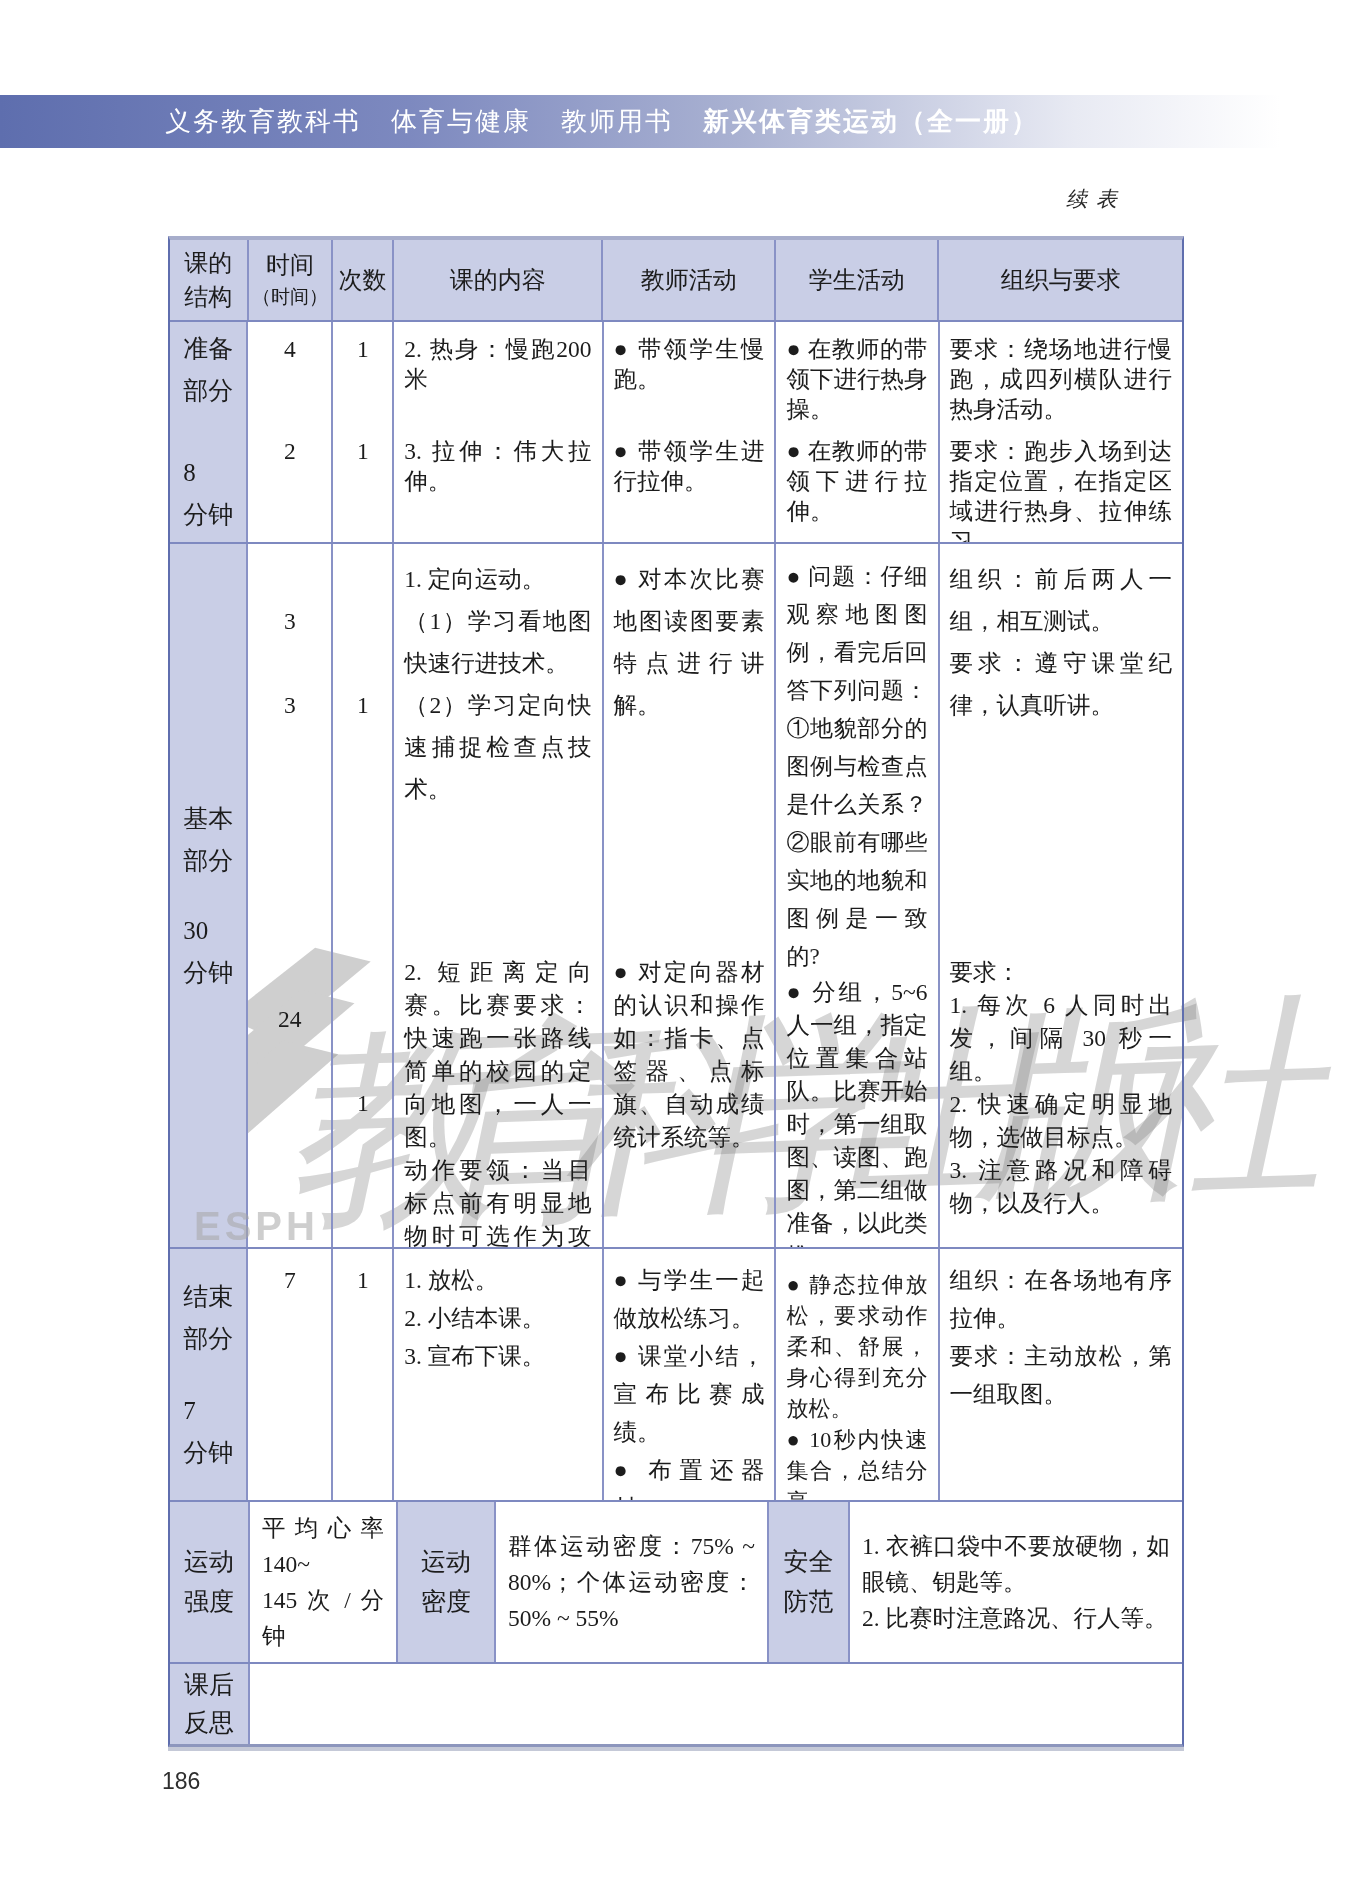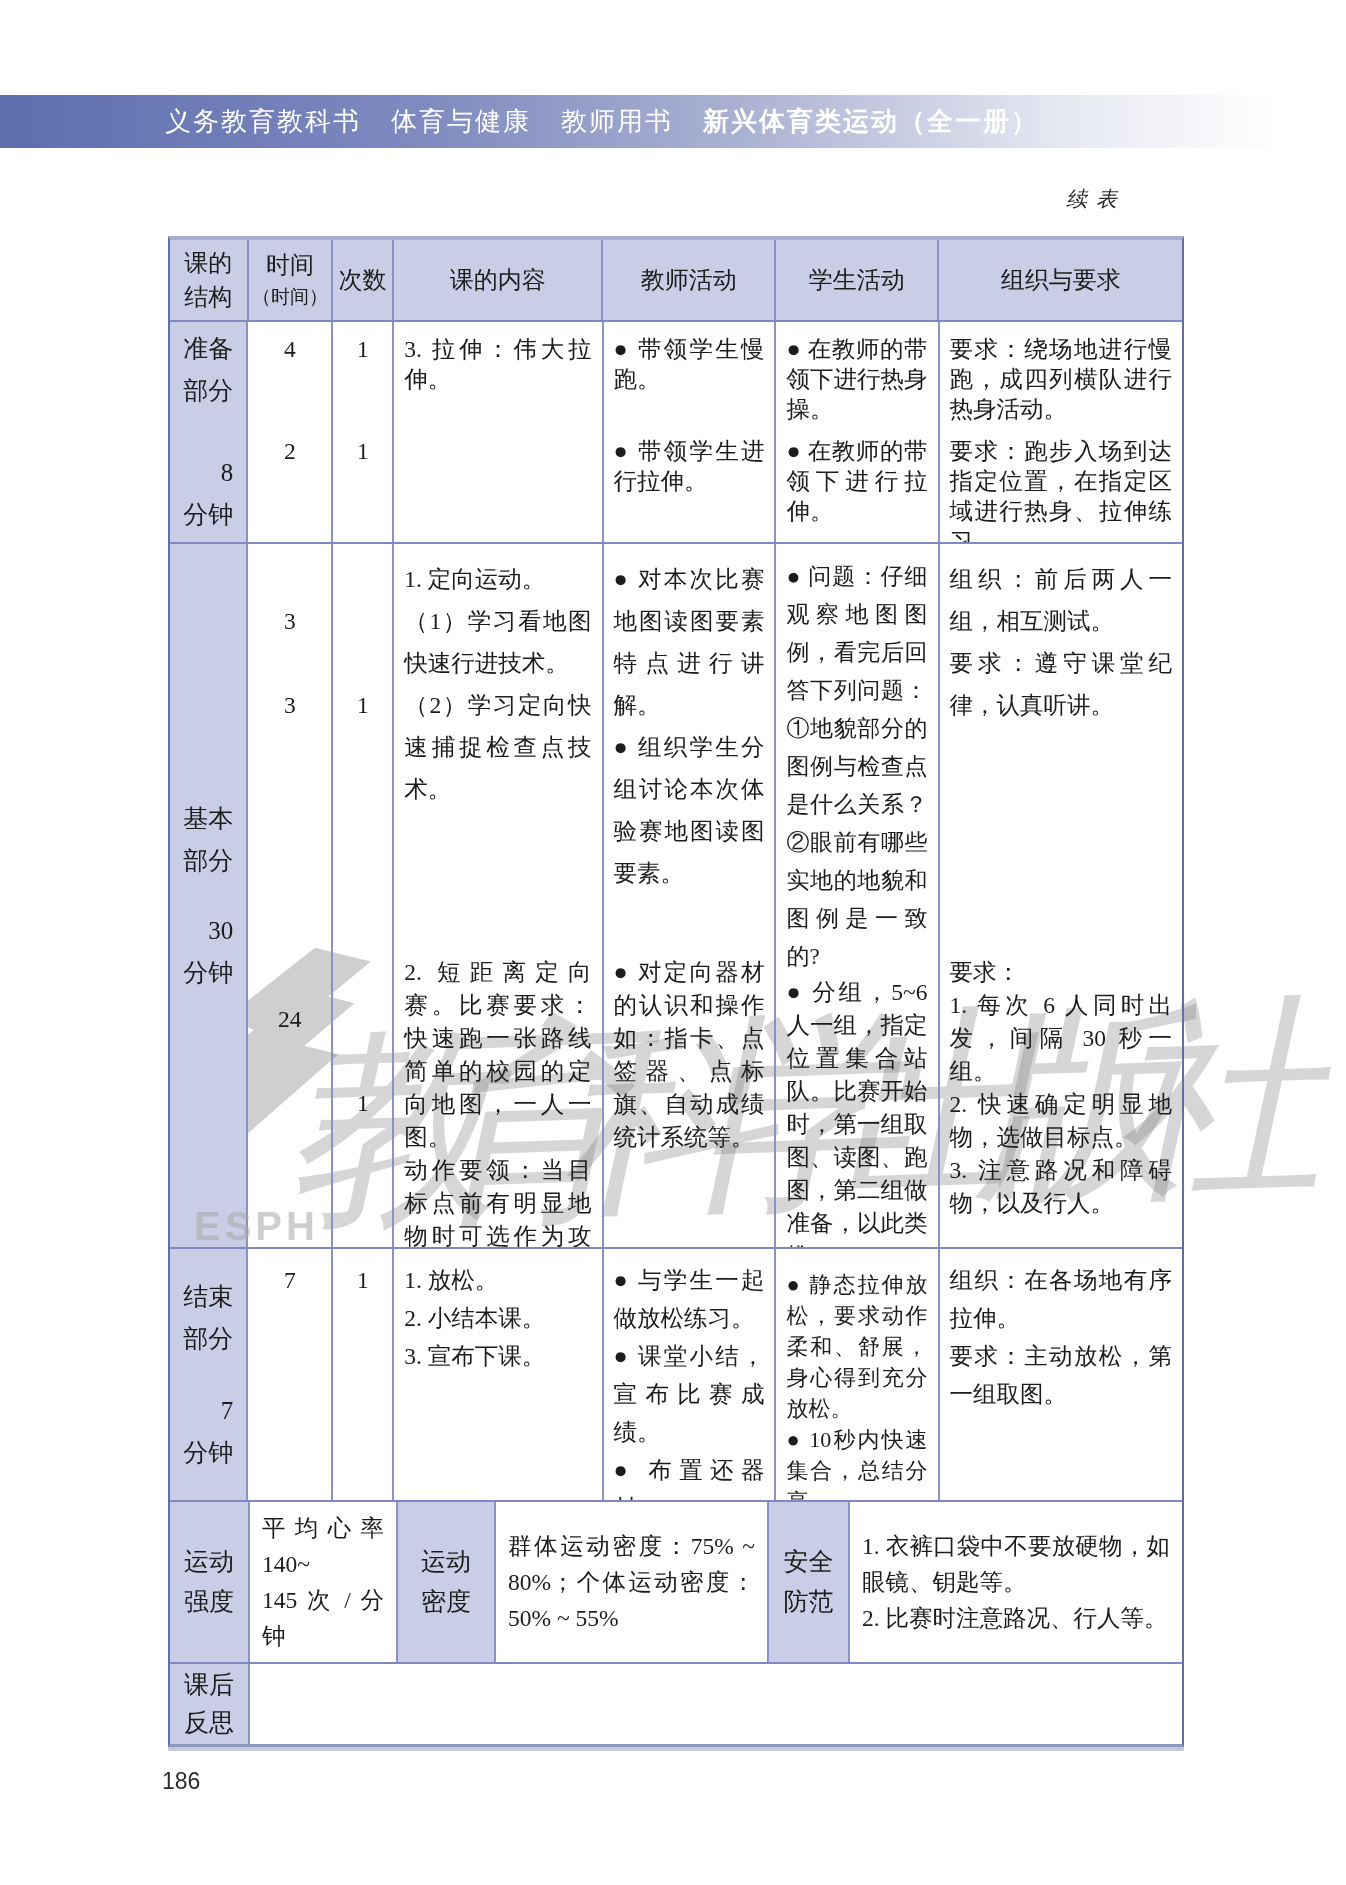--- a/index.html
+++ b/index.html
@@ -42,21 +42,21 @@
   .w1{width:80px}.w2{width:86px}.w3{width:62px}.w4{width:213px}.w5{width:176px}.w6{width:166px}.w7{width:247px}
   .w2b{width:148px}.w3b{width:98px}.w4b{width:273px}.w5b{width:81px}.w6b{width:332px}.wR{width:932px}
   .hH{height:82px}.h1{height:222px}.h2{height:705px}.h3{height:253px}.h4{height:162px}.h5{height:80px}
 
   .pc{background:#c9cee6;}
   .hc{display:flex;flex-direction:column;align-items:center;justify-content:center;
       font-size:24px;line-height:34px;text-align:center;white-space:pre-line;}
   .hc .sm{font-size:19px;line-height:30px;}
 
   .lab{display:flex;flex-direction:column;align-items:center;justify-content:center;
-      font-size:25px;line-height:42px;text-align:right;white-space:pre-line;height:100%;}
+      font-size:25px;line-height:42px;text-align:left;white-space:pre-line;height:100%;}
   .gap1{gap:40px}.gap2{gap:28px}.gap3{gap:30px}
 
   .cell{padding:12px 10px;text-align:justify;}
   .cell p{margin:0;}
   .numcell{text-align:center;}
   .r1 .cell{font-size:23.5px;line-height:30px;}
   .r1 .blk-a{min-height:102px;}
   .r2 .cell{font-size:23.5px;line-height:42px;padding-top:14px;}
   .r2 .blk-a{min-height:398px;}
   .r2 .blk-b{line-height:33px;}
@@ -136,20 +136,23 @@
       </div>
       <div class="c w3 cell numcell">
         <div class="blk blk-a">
             <p>1</p>
           </div>
         <div class="blk">
             <p>1</p>
           </div>
       </div>
       <div class="c w4 cell">
+        <div class="blk blk-a">
+            <p>2. 热身：慢跑200 米</p>
+          </div>
         <div class="blk">
             <p>3. 拉伸：伟大拉伸。</p>
           </div>
       </div>
       <div class="c w5 cell">
         <div class="blk blk-a">
             <p>● 带领学生慢跑。</p>
           </div>
         <div class="blk">
             <p>● 带领学生进行拉伸。</p>
@@ -206,21 +209,20 @@
           <p>（2）学习定向快速捕捉检查点技术。</p>
         </div>
         <div class="blk blk-b">
           <p>2. 短距离定向赛。比赛要求：快速跑一张路线简单的校园的定向地图，一人一图。</p>
           <p>动作要领：当目标点前有明显地物时可选作为攻击点。</p>
         </div>
       </div>
       <div class="c w5 cell">
         <div class="blk blk-a">
           <p>● 对本次比赛地图读图要素特点进行讲解。</p>
-          <p>● 组织学生分组讨论本次体验赛地图读图要素。</p>
         </div>
         <div class="blk blk-b">
             <p>● 对定向器材的认识和操作如：指卡、点签器、点标旗、自动成绩统计系统等。</p>
           </div>
       </div>
       <div class="c w6 cell">
         <div class="blk blk-a stuA">
             <p>● 问题：仔细观察地图图例，看完后回答下列问题：①地貌部分的图例与检查点是什么关系？②眼前有哪些实地的地貌和图例是一致的?</p>
           </div>
         <div class="blk blk-b">

